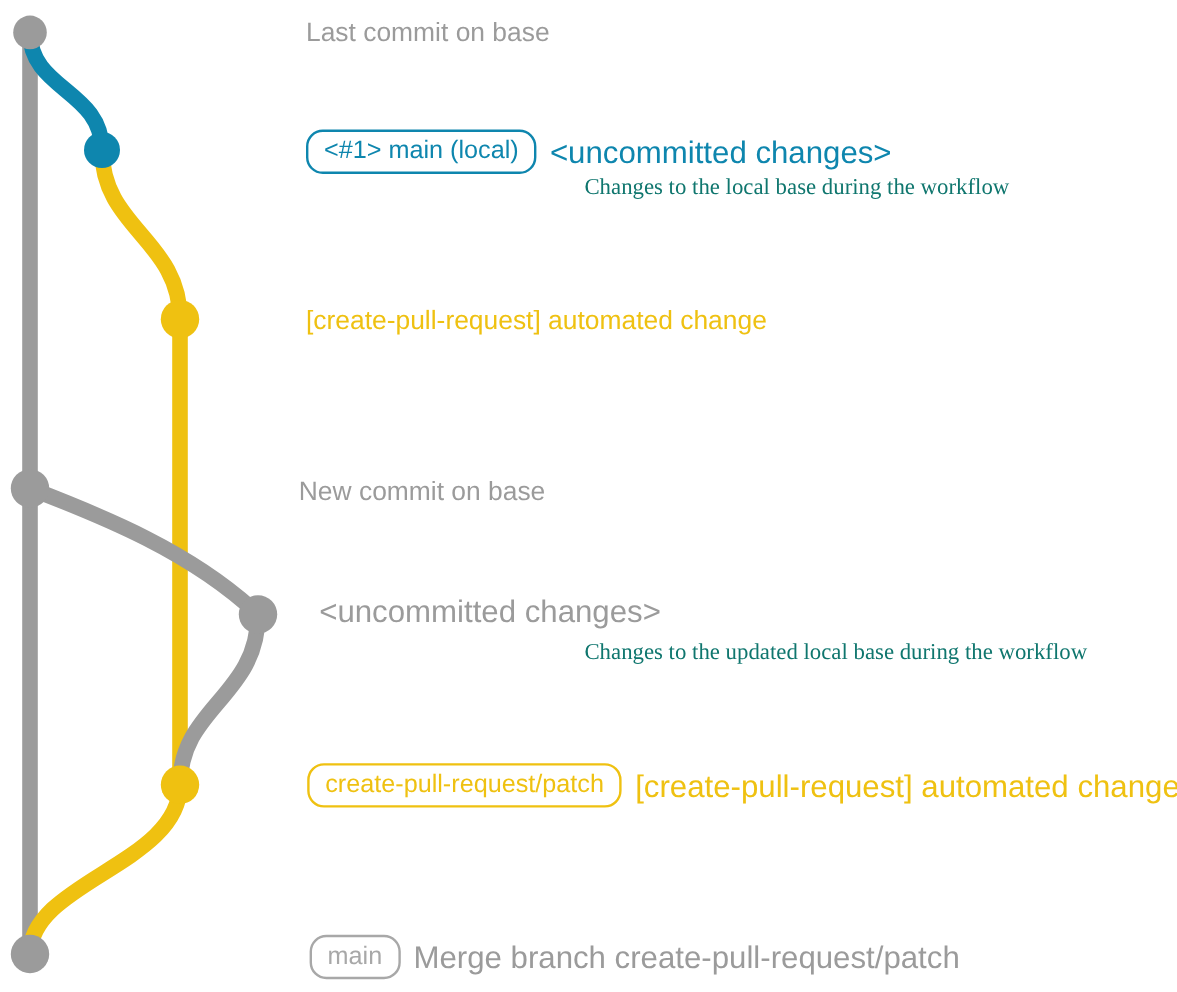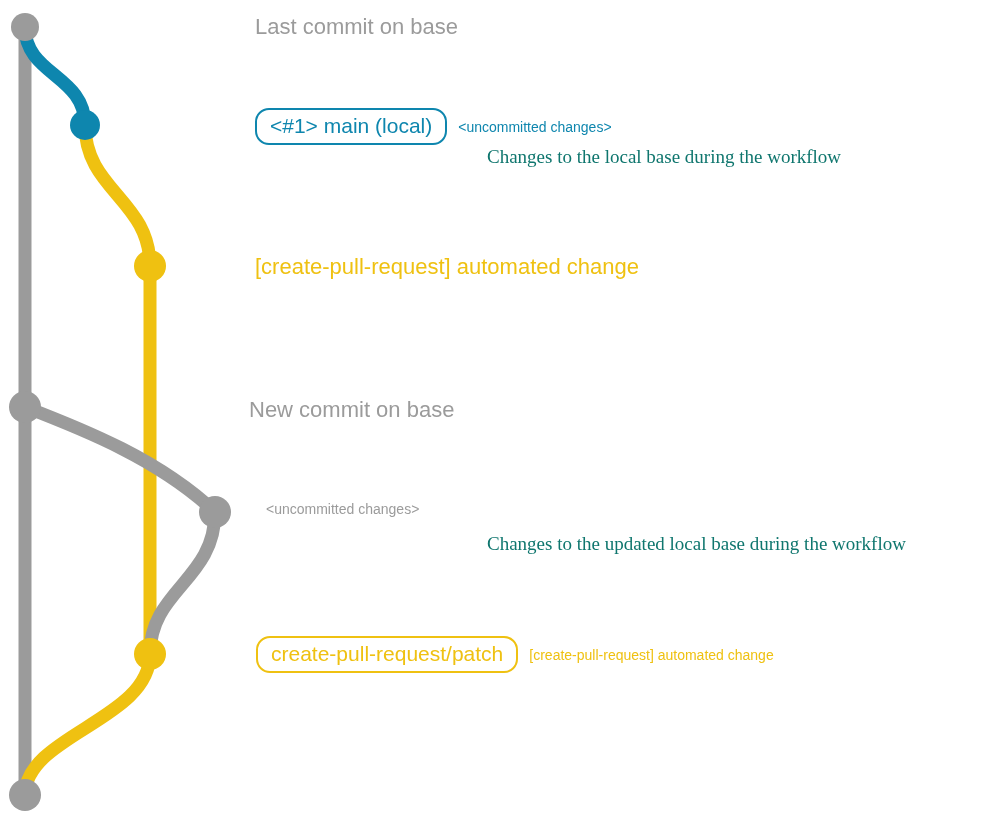--- a/index.html
+++ b/index.html
@@ -43,21 +43,21 @@
     line-height: 24px;
     color: #9b9b9b;
     background: transparent;
     font-family: "Liberation Sans", sans-serif;
   }
   .chip.blue { border-color: #0e86ae; color: #0e86ae; }
   .chip.yellow { border-color: #efc111; color: #efc111; }
   .chip.gray { border-color: #a8a8a8; color: #a8a8a8; }
 
   .subject {
-    font-size: 14px;
+    font-size: 26px;
     line-height: 26px;
     font-family: "Liberation Sans", sans-serif;
     color: #9b9b9b;
     margin-left: 11px;
     align-self: center;
   }
   .subject.blue { color: #0e86ae; }
   .subject.yellow { color: #efc111; }
   .subject.gray { color: #9b9b9b; }
 
@@ -130,14 +130,18 @@
   <div class="row" style="left:255px; top:496px;">
     <span class="subject gray">&lt;uncommitted changes&gt;</span>
   </div>
   <div class="note" style="left:487px; top:533px;">Changes to the updated local base during the workflow</div>
 
   <div class="row" style="left:256px; top:636px;">
     <span class="chip yellow">create-pull-request/patch</span>
     <span class="subject yellow">[create-pull-request] automated change</span>
   </div>
 
+  <div class="row" style="left:258px; top:779px;">
+    <span class="chip gray">main</span>
+    <span class="subject gray">Merge branch create-pull-request/patch</span>
+  </div>
 
 </div>
 
 </body></html>

